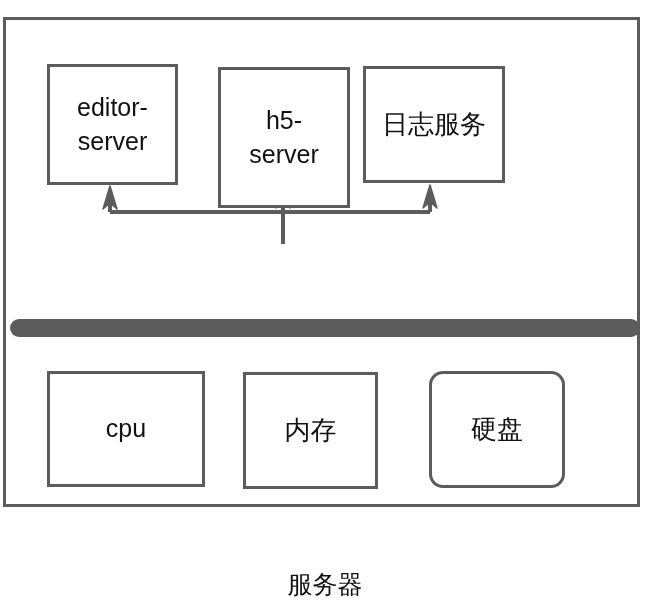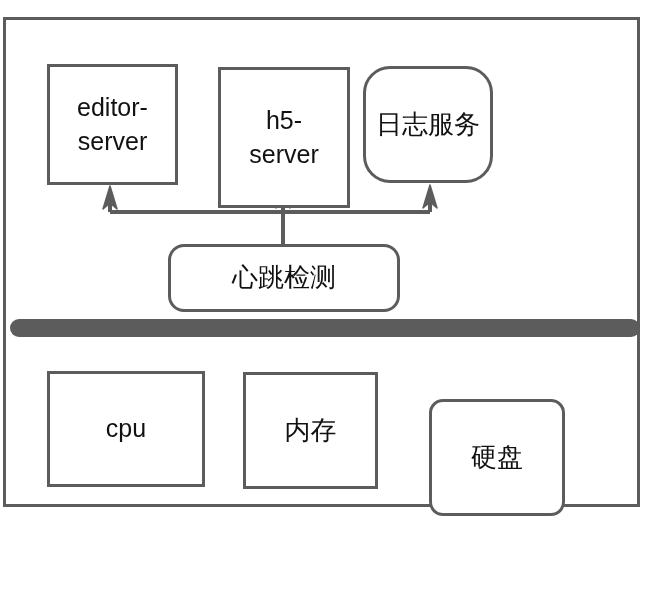--- a/index.html
+++ b/index.html
@@ -46,21 +46,21 @@
     width: 637px;
     height: 490px;
     box-sizing: border-box;
     border: 3px solid #5c5c5c;
     background: #ffffff;
   }
 
   
   #node-editor-server { left: 47px;  top: 52px; width: 131px; height: 121px; }
   #node-h5-server     { left: 218px; top: 55px; width: 132px; height: 141px; }
-  #node-log-service   { left: 363px; top: 54px; width: 130px; height: 117px; border-radius: 27px; }
+  #node-log-service   { left: 363px; top: 54px; width: 142px; height: 117px; }
 
   
   #node-heartbeat {
     left: 168px;
     top: 232px;
     width: 232px;
     height: 68px;
     border-radius: 16px;
   }
 
@@ -71,21 +71,21 @@
     top: 307px;
     width: 630px;
     height: 18px;
     background: #5c5c5c;
     border-radius: 9px;
   }
 
   
   #node-cpu    { left: 47px;  top: 359px; width: 158px; height: 116px; }
   #node-memory { left: 243px; top: 360px; width: 135px; height: 117px; }
-  #node-disk   { left: 429px; top: 359px; width: 136px; height: 117px; border-radius: 14px; margin-top: 28px; }
+  #node-disk   { left: 429px; top: 359px; width: 136px; height: 117px; border-radius: 14px; }
 
   
   #diagram-caption {
     position: absolute;
     left: 0;
     top: 556px;
     width: 650px;
     text-align: center;
     font-size: 25px;
     color: #111111;
@@ -123,24 +123,24 @@
   </svg>
 
   <div class="node" id="node-editor-server">editor-
 server</div>
 
   <div class="node" id="node-h5-server">h5-
 server</div>
 
   <div class="node cjk" id="node-log-service">日志服务</div>
 
-  <div class="node cjk" id="node-heartbeat">心跳检测</div>
 
   <div id="divider-bar"></div>
 
   <div class="node" id="node-cpu">cpu</div>
 
   <div class="node cjk" id="node-memory">内存</div>
 
   <div class="node cjk" id="node-disk">硬盘</div>
 
+  <div id="diagram-caption">服务器</div>
 
 </div>
 
 </body></html>

